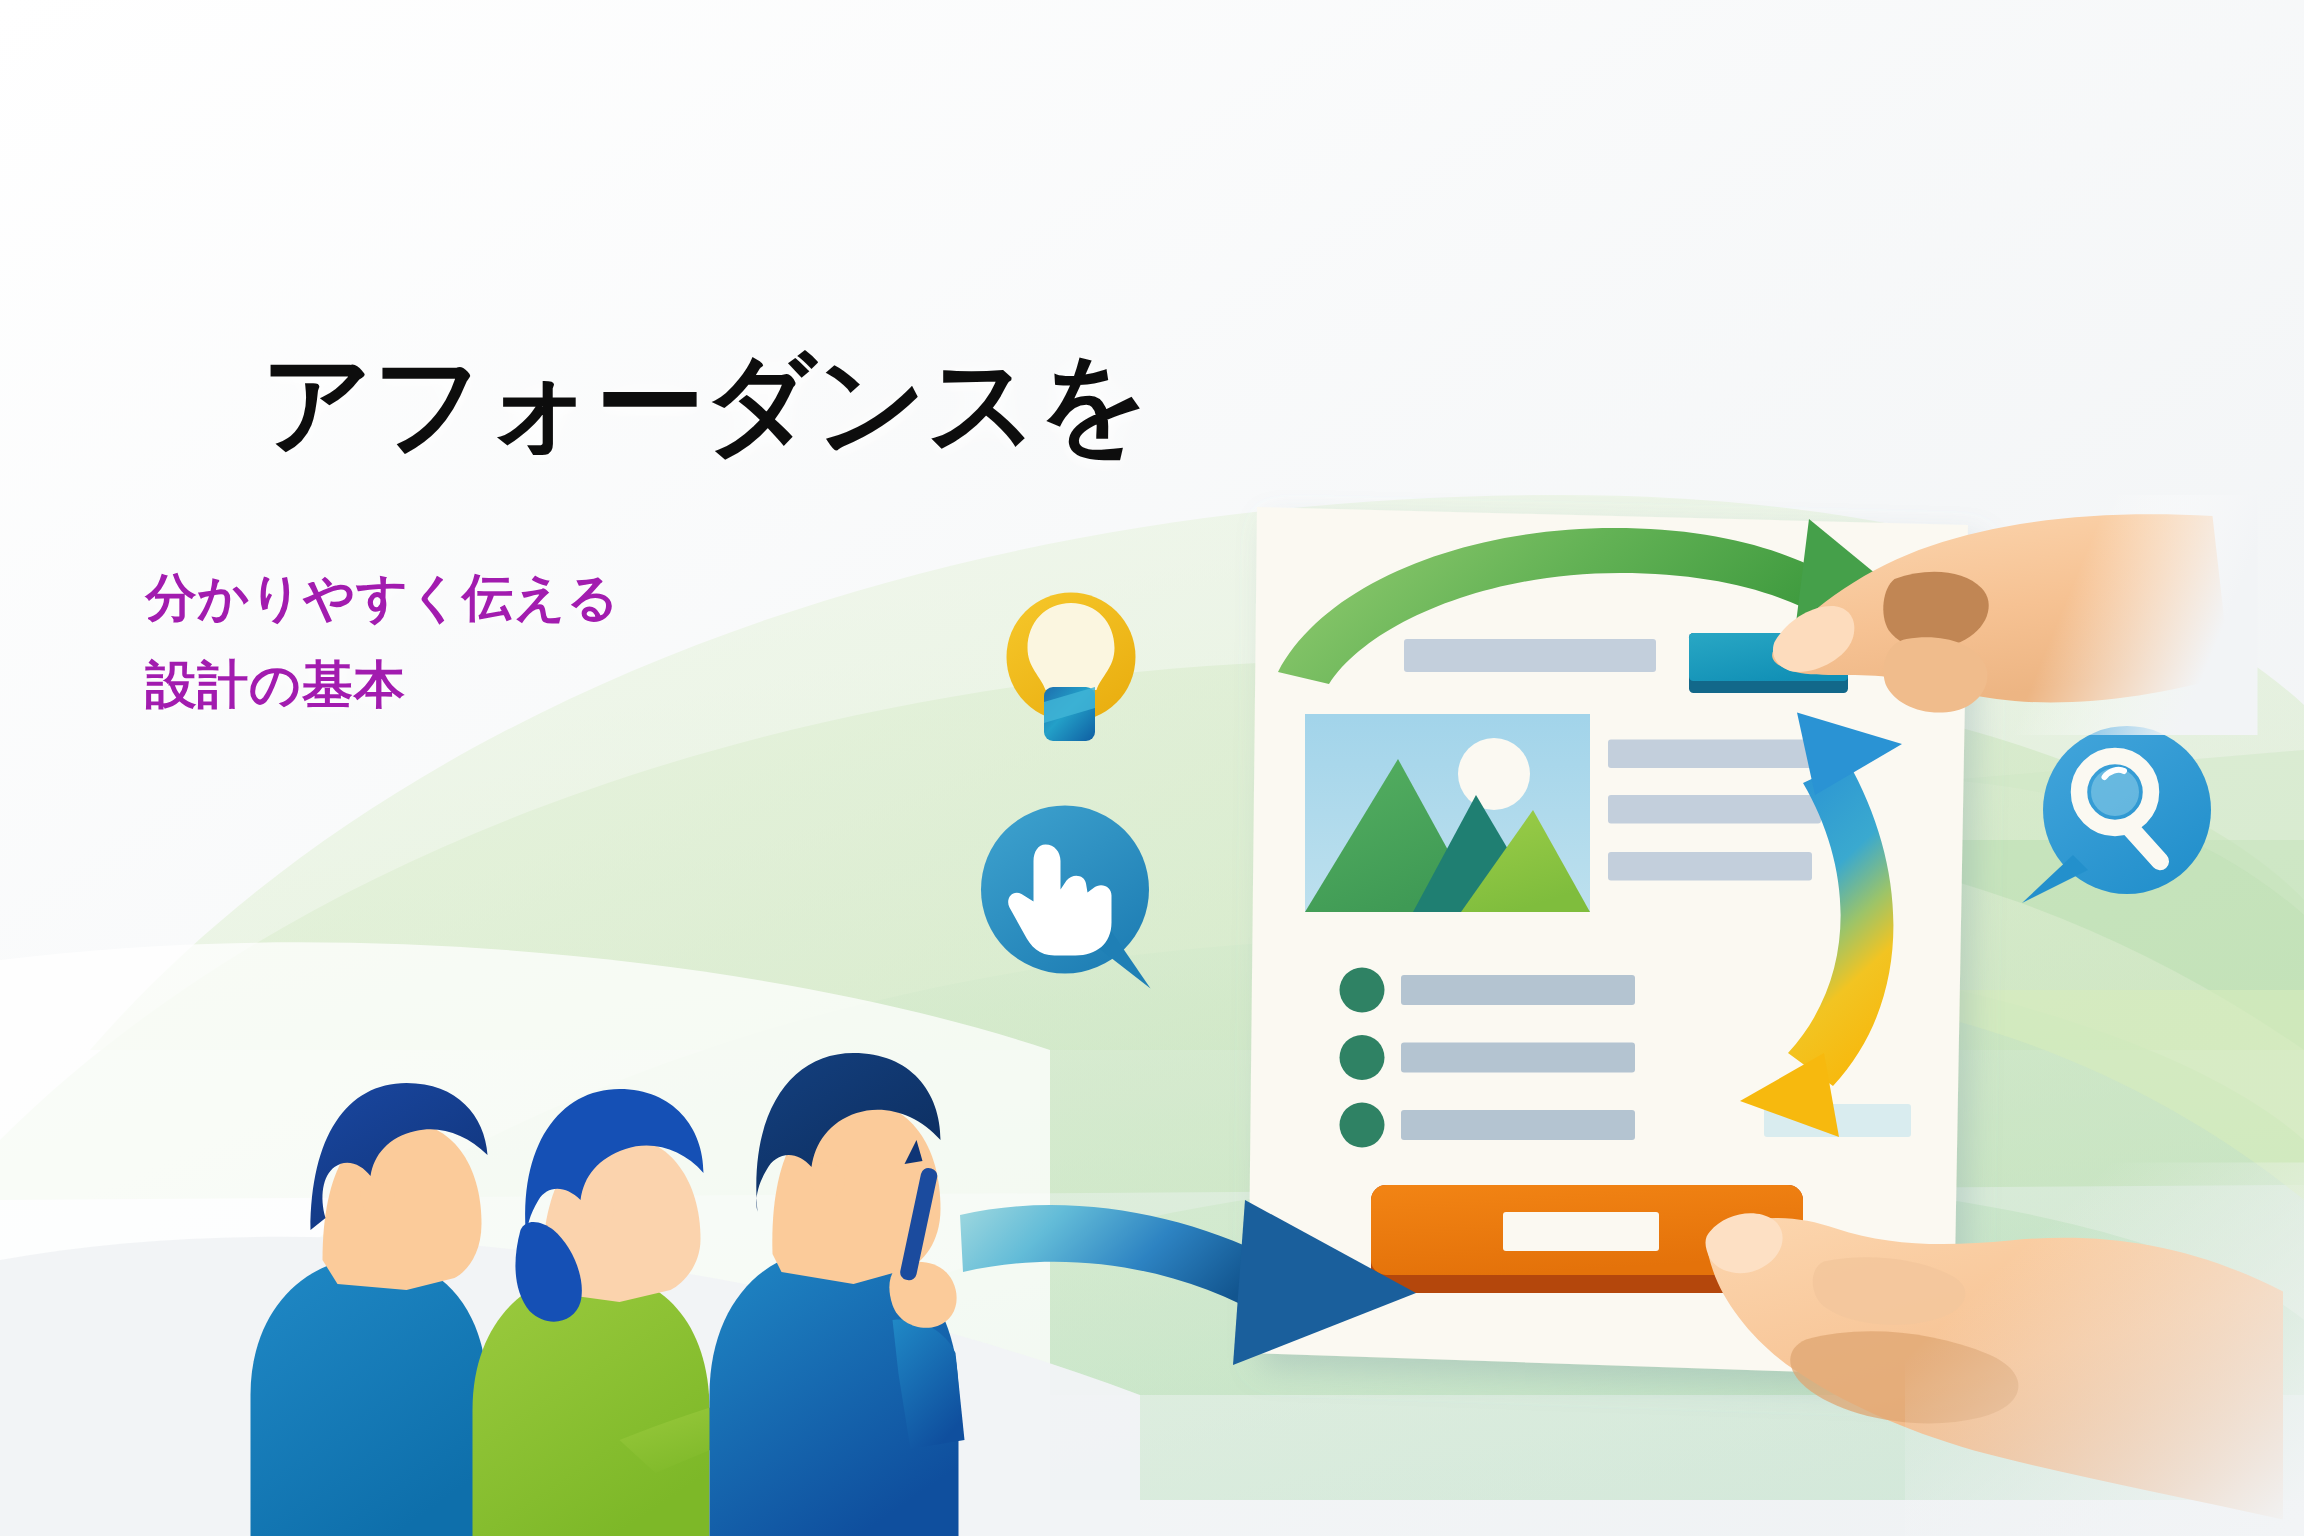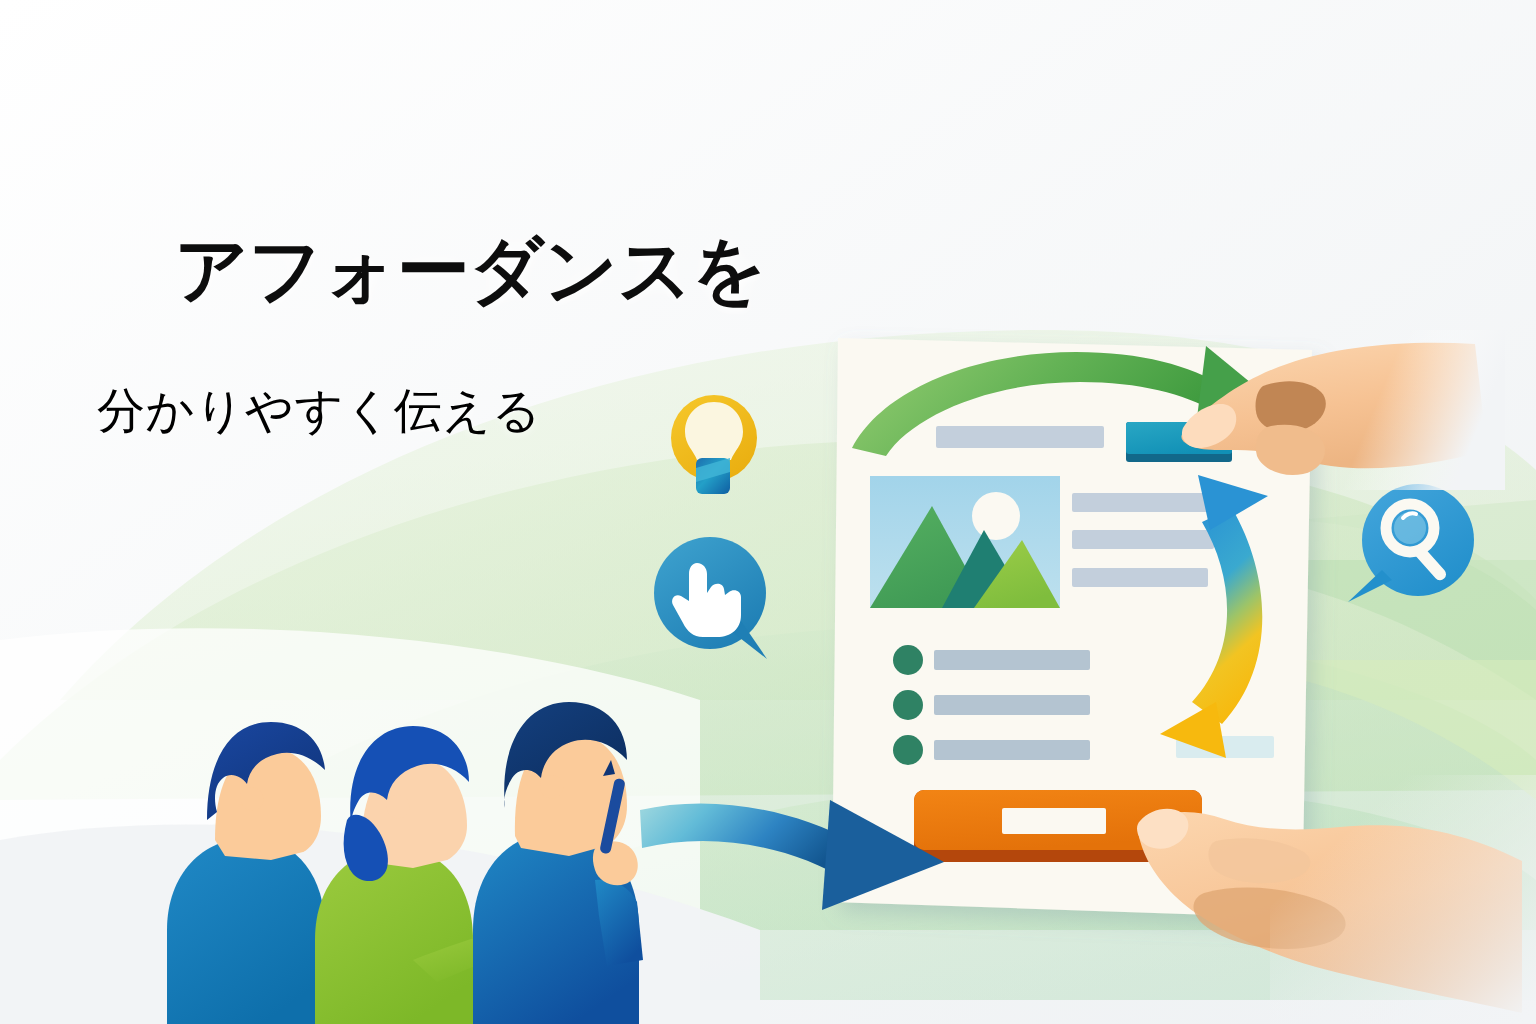--- a/index.html
+++ b/index.html
@@ -18,22 +18,22 @@
   .headline {
     position:absolute; left:95px; top:132px;
     font-size:73px; font-weight:900; line-height:1.26;
     color:#0d0d0d; letter-spacing:-0.5px;
     white-space:pre; z-index:40;
     text-shadow:0 2px 10px rgba(255,255,255,0.95), 0 0 22px rgba(255,255,255,0.85);
   }
   .headline .l2 { display:block; }
   .subhead {
     position:absolute; left:97px; top:370px;
-    font-size:48px; font-weight:400; line-height:1.72;
-    color:#000000; letter-spacing:0.5px; z-index:40;
+    font-size:34px; font-weight:700; line-height:1.72;
+    color:#a21caf; letter-spacing:0.5px; z-index:40;
     text-shadow:0 1px 8px rgba(255,255,255,0.9);
   }
   .subhead span { display:block; }
 
   
   #paper-wrap { position:absolute; left:824px; top:330px; width:500px; height:610px; z-index:20; }
   .paper-svg { position:absolute; left:0; top:0; width:500px; height:610px; overflow:visible; }
 
   
   .badge { position:absolute; z-index:30; }
@@ -94,20 +94,21 @@
     <path d="M0,640 C240,610 520,640 700,700 L700,1024 L0,1024 Z" fill="#ffffff" opacity="0.75"></path>
     <path d="M0,840 C220,800 520,840 760,930 L760,1024 L0,1024 Z" fill="#f1f3f5" opacity="0.95"></path>
   </svg>
 
   <div class="headline">
     <span>アフォーダンスを</span>
   </div>
 
   <div class="subhead">
     <span>分かりやすく伝える</span>
+    <span>設計の基本</span>
   </div>
 
   <div id="paper-wrap">
     <svg class="paper-svg" viewBox="0 0 500 610" preserveAspectRatio="none">
       <defs>
         <linearGradient id="greenArrow" x1="0" y1="0" x2="1" y2="0.3">
           <stop offset="0%" stop-color="#96ce72"></stop>
           <stop offset="55%" stop-color="#63b255"></stop>
           <stop offset="100%" stop-color="#3f9b3f"></stop>
         </linearGradient>

